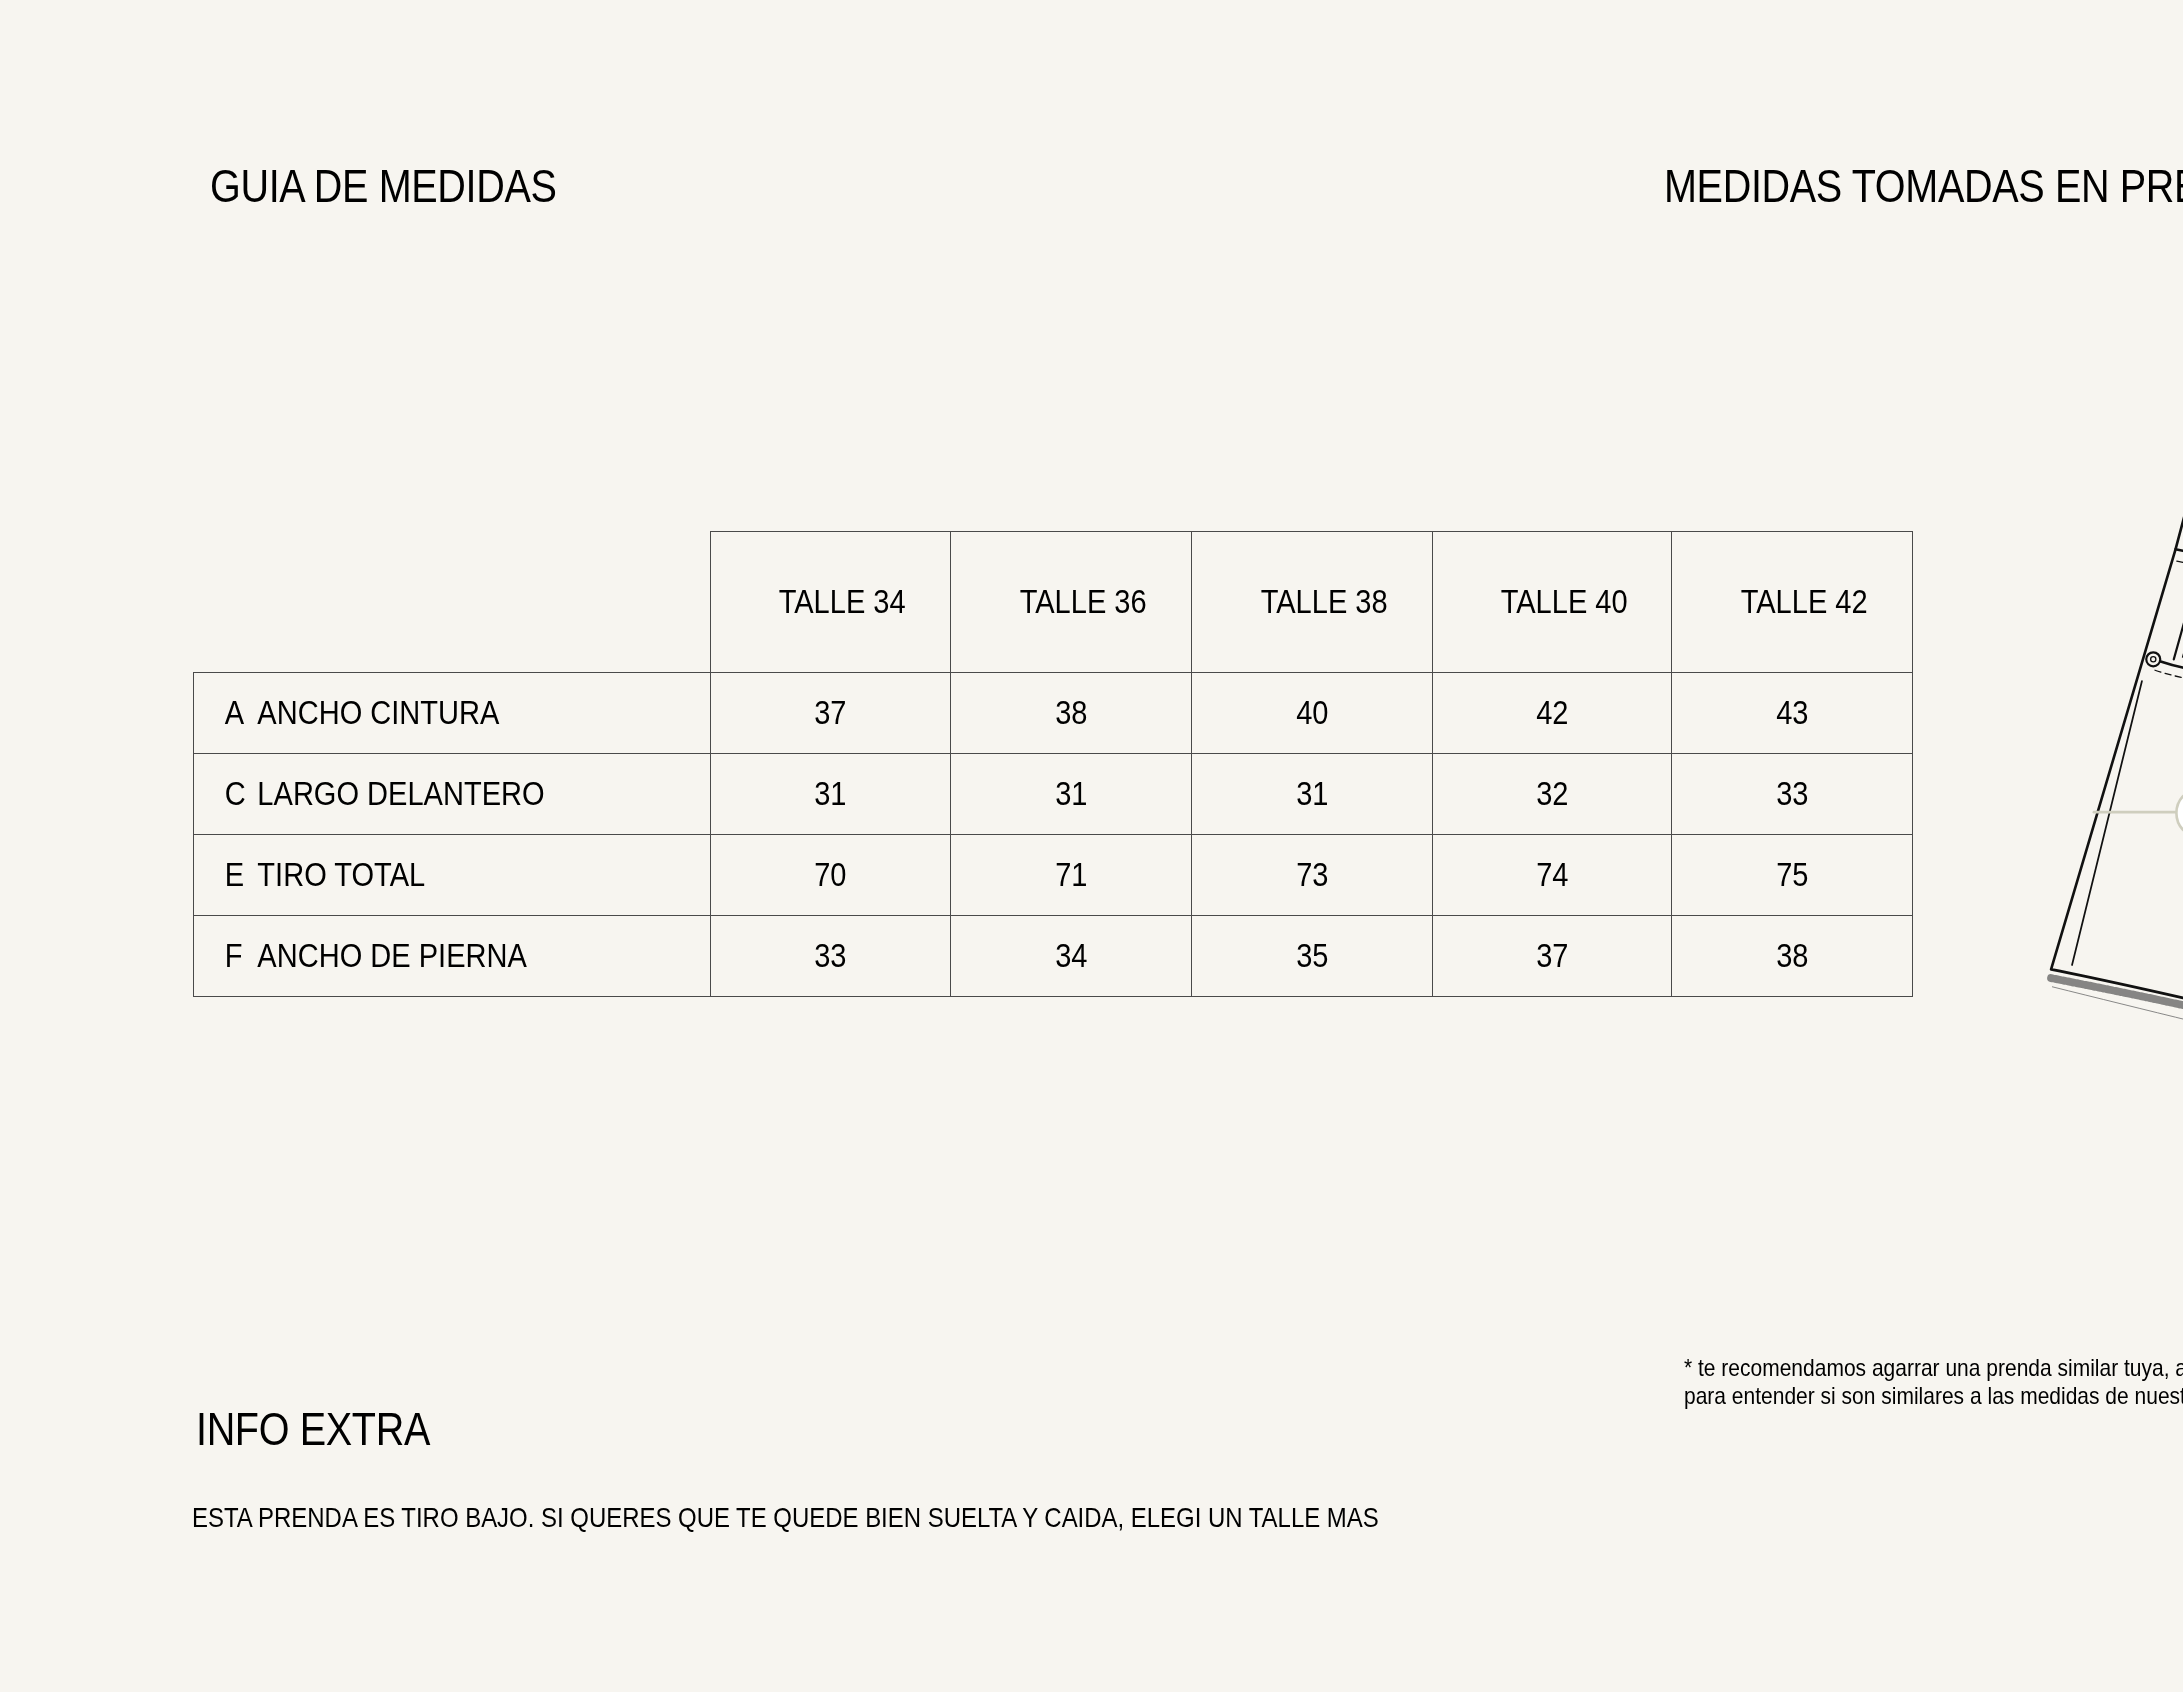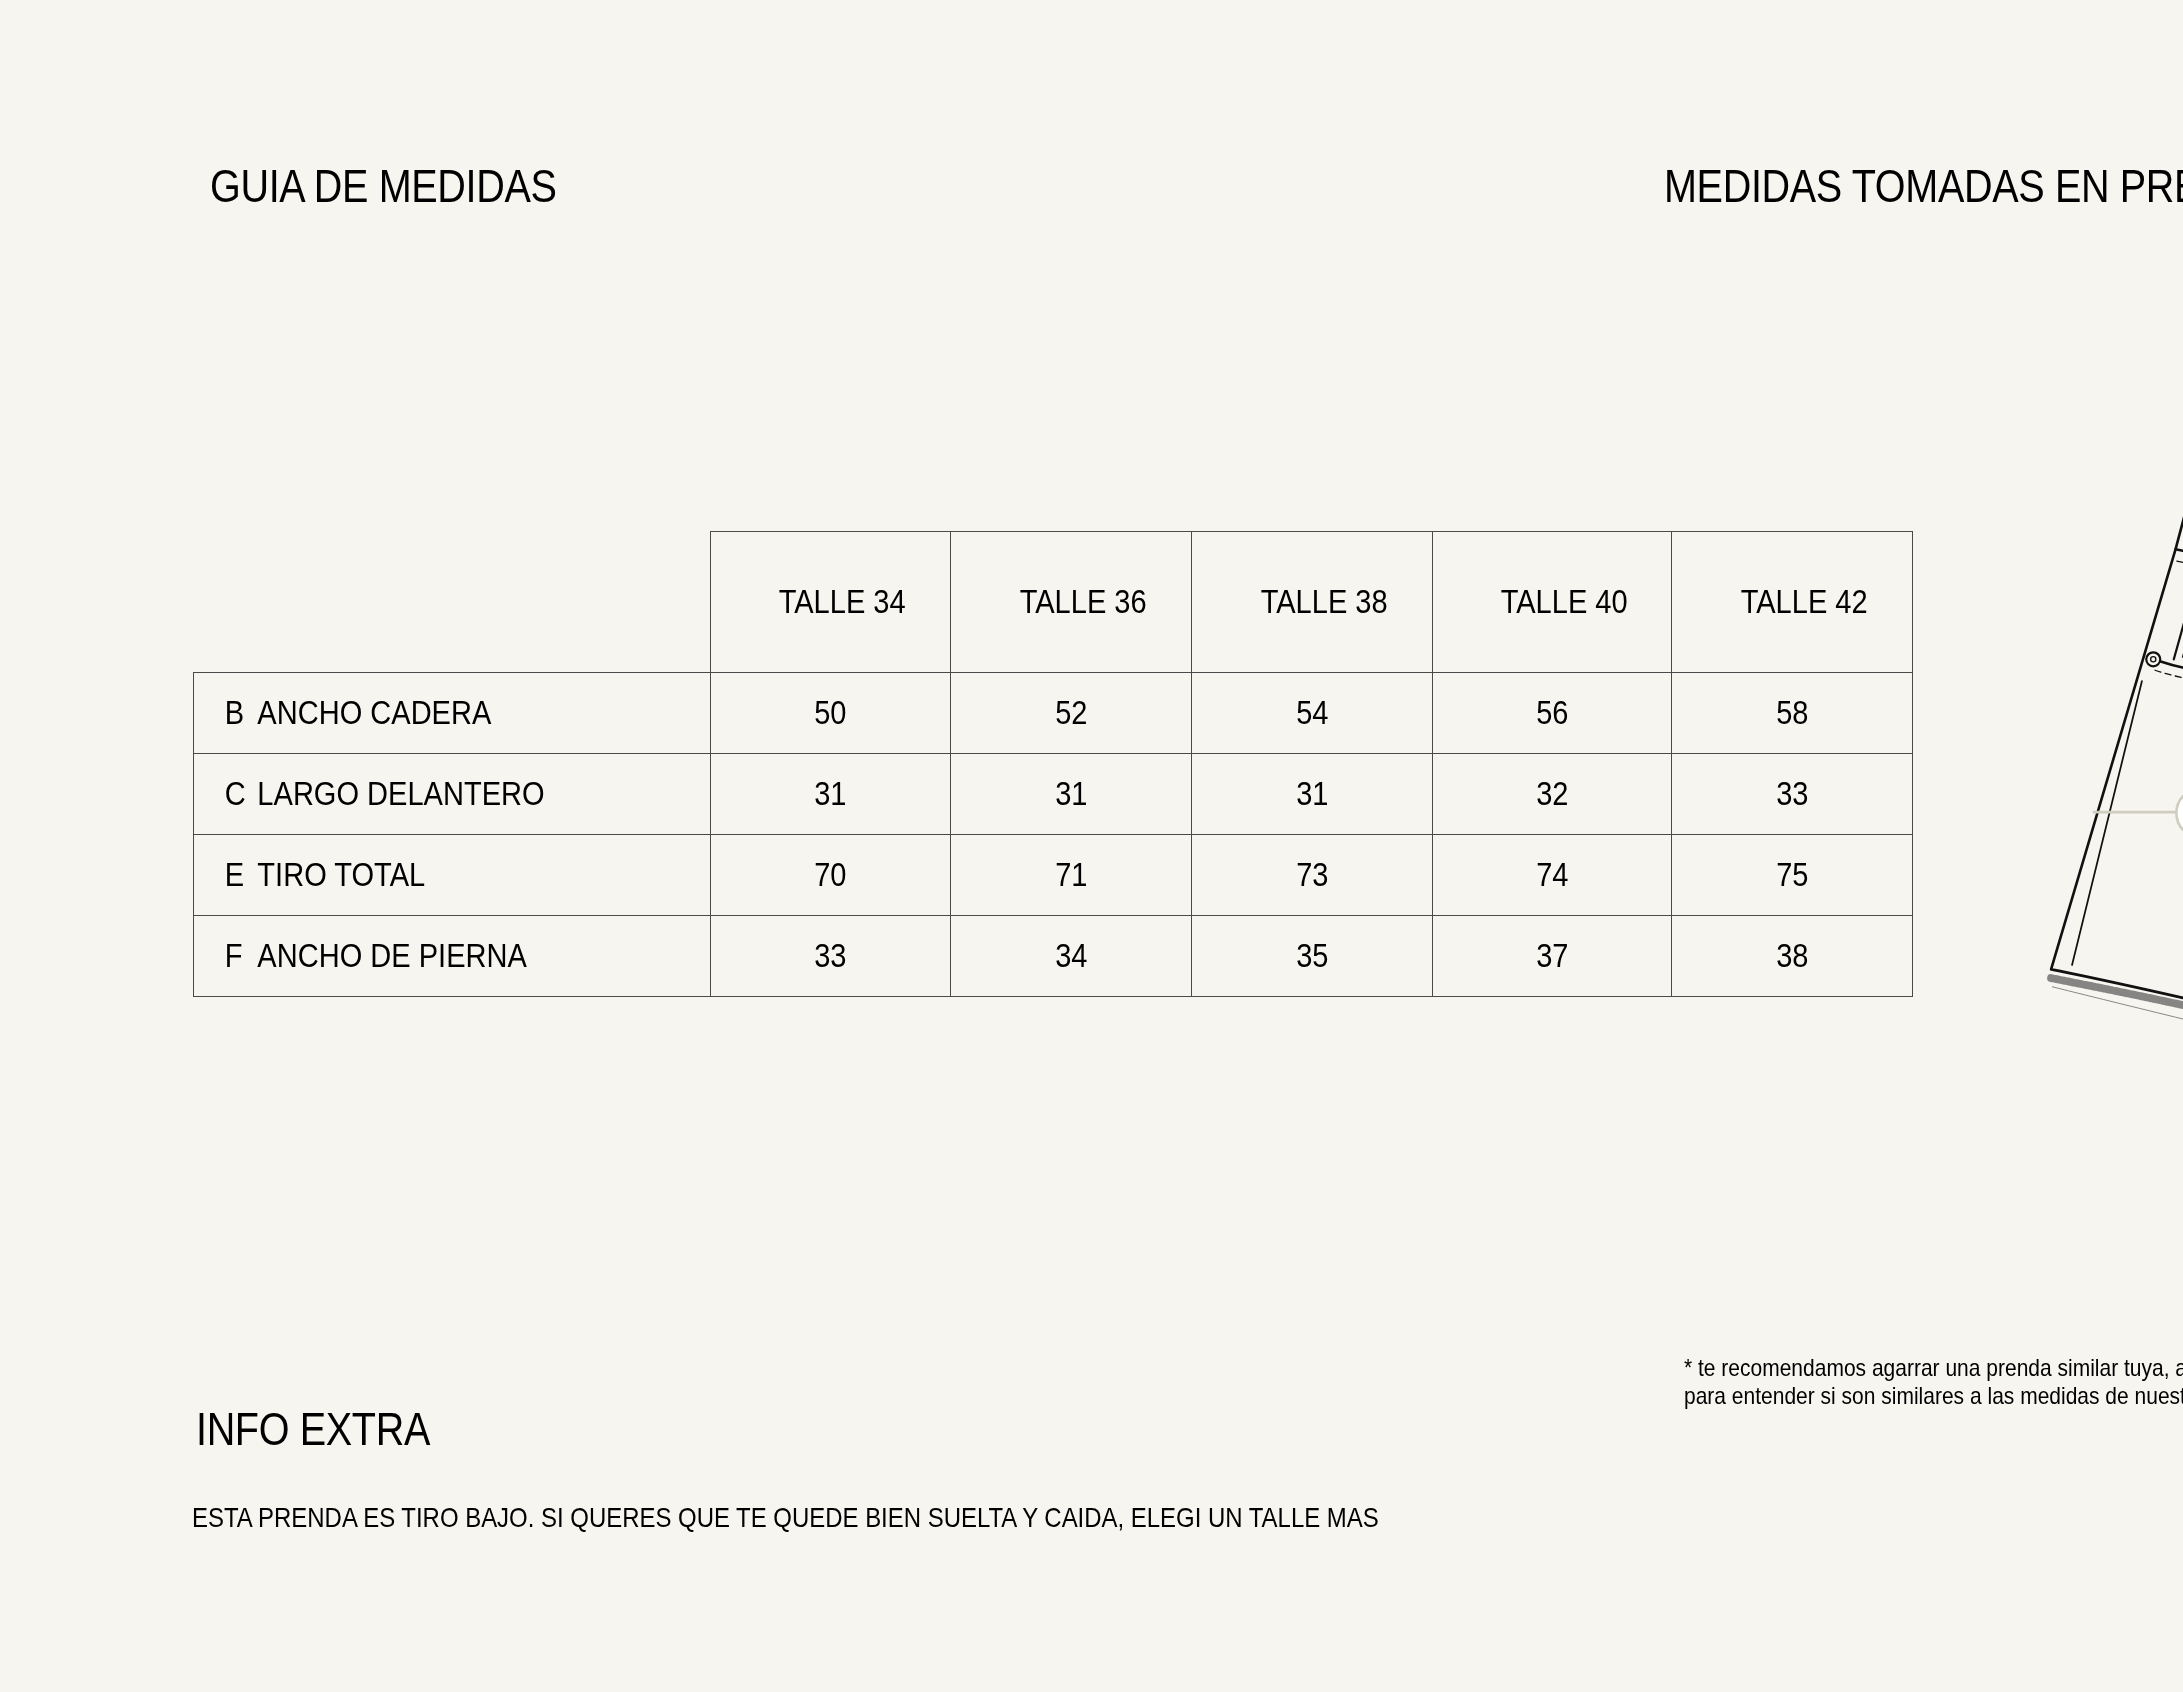--- a/index.html
+++ b/index.html
@@ -67,26 +67,26 @@
       <th class="corner"></th>
       <th><span class="cell-text">TALLE 34</span></th>
       <th><span class="cell-text">TALLE 36</span></th>
       <th><span class="cell-text">TALLE 38</span></th>
       <th><span class="cell-text">TALLE 40</span></th>
       <th><span class="cell-text">TALLE 42</span></th>
     </tr>
   </thead>
   <tbody>
     <tr>
-      <td class="rowlabel"><span class="cell-text"><span class="rl-letter">B</span><span>ANCHO CADERA</span></span></td>
-      <td><span class="cell-text">50</span></td>
-      <td><span class="cell-text">52</span></td>
-      <td><span class="cell-text">54</span></td>
-      <td><span class="cell-text">56</span></td>
-      <td><span class="cell-text">58</span></td>
+      <td class="rowlabel"><span class="cell-text"><span class="rl-letter">A</span><span>ANCHO CINTURA</span></span></td>
+      <td><span class="cell-text">37</span></td>
+      <td><span class="cell-text">38</span></td>
+      <td><span class="cell-text">40</span></td>
+      <td><span class="cell-text">42</span></td>
+      <td><span class="cell-text">43</span></td>
     </tr>
     <tr>
       <td class="rowlabel"><span class="cell-text"><span class="rl-letter">C</span><span>LARGO DELANTERO</span></span></td>
       <td><span class="cell-text">31</span></td>
       <td><span class="cell-text">31</span></td>
       <td><span class="cell-text">31</span></td>
       <td><span class="cell-text">32</span></td>
       <td><span class="cell-text">33</span></td>
     </tr>
     <tr>

